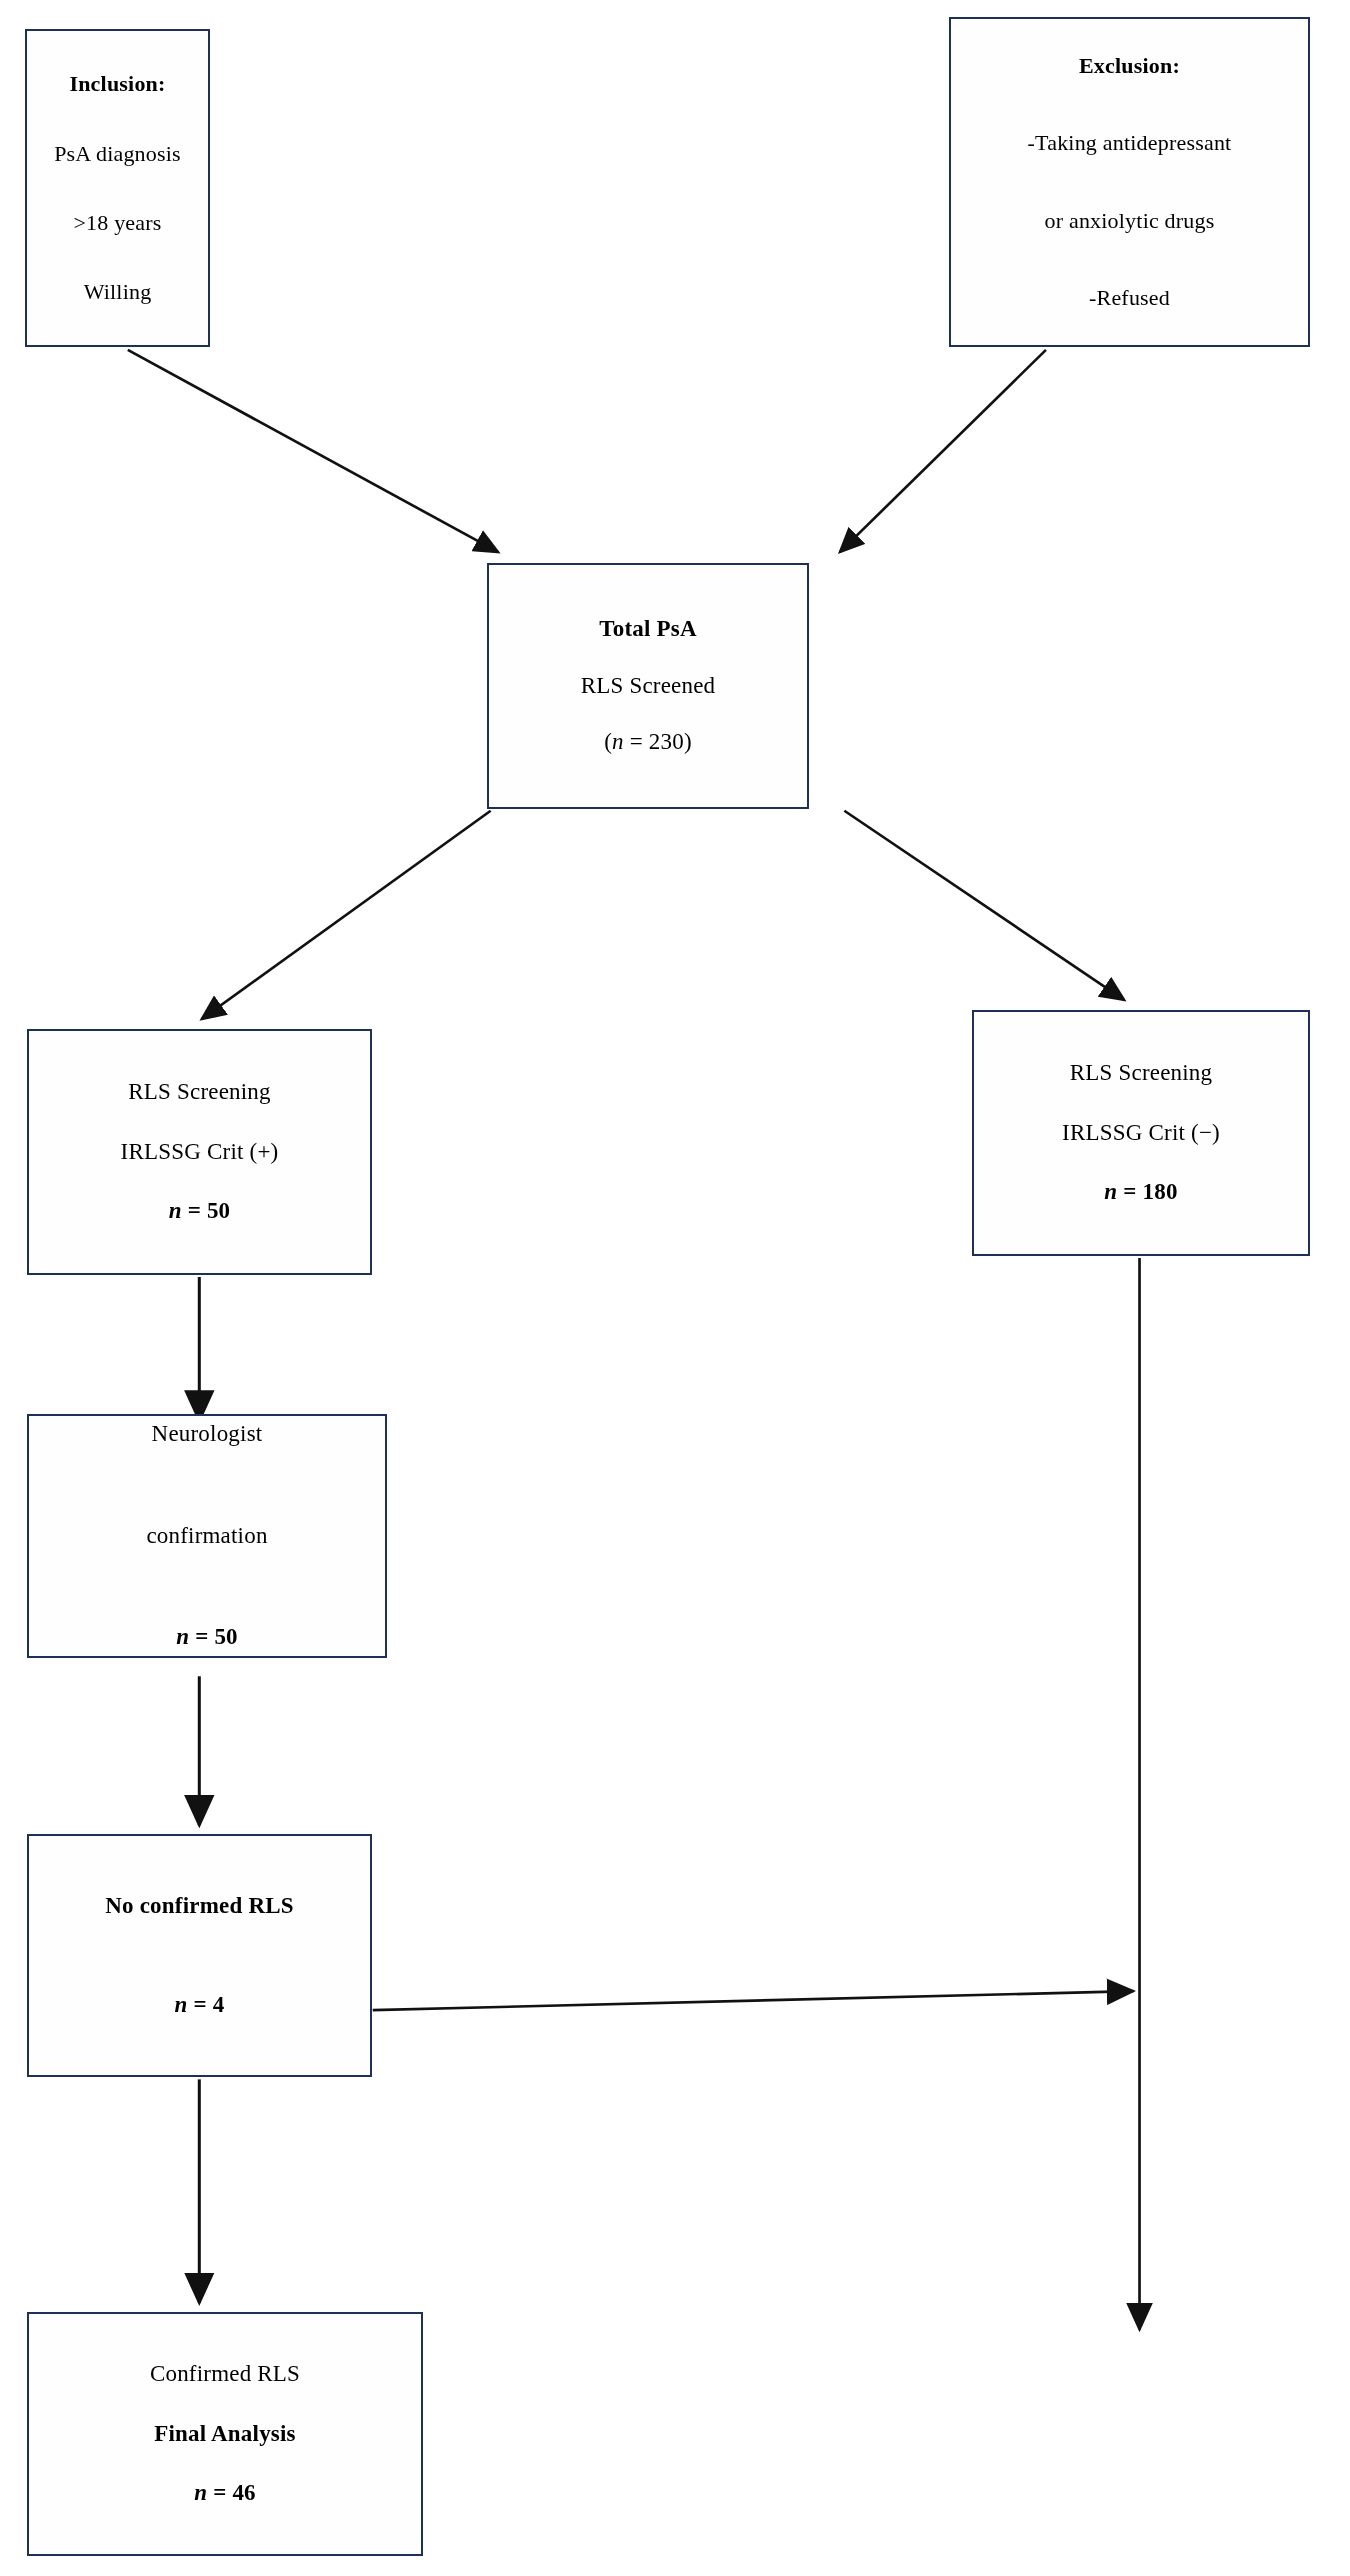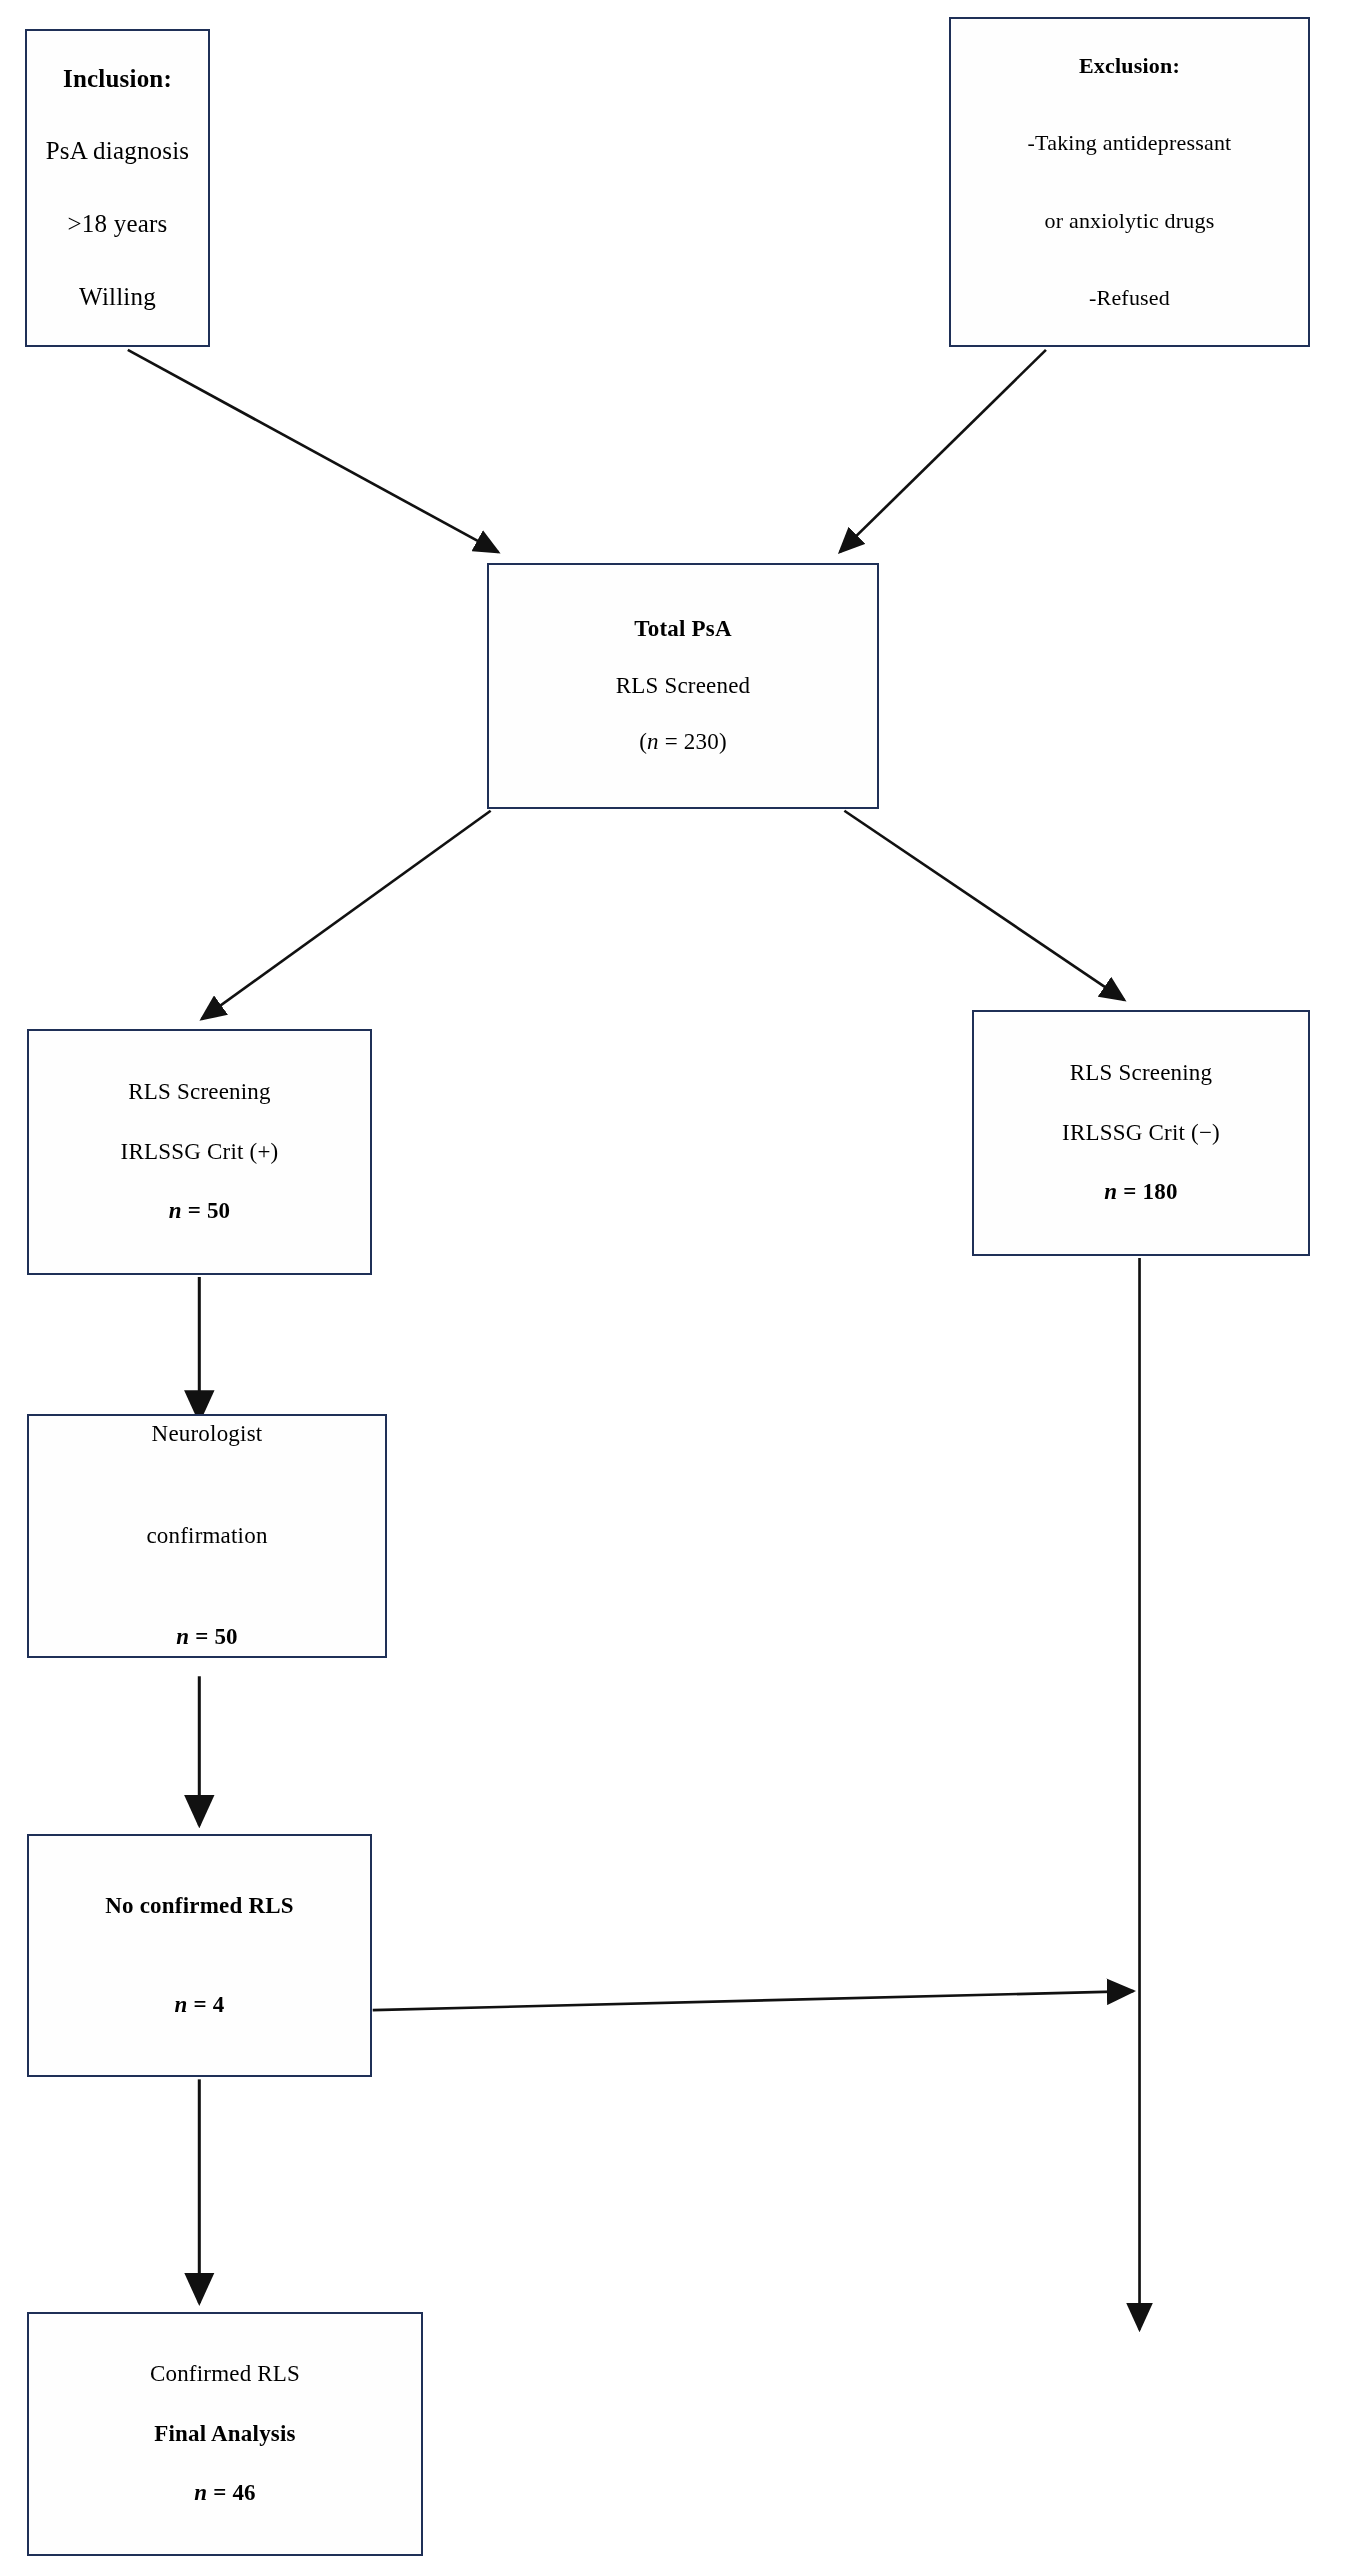--- a/index.html
+++ b/index.html
@@ -56,32 +56,32 @@
   }
   .node-box .line.bold {
     font-weight: bold;
   }
   .node-box .line .italic-n {
     font-style: italic;
   }
   
   #node-inclusion   { left: 25px;   top: 29px;   width: 185px;  height: 318px; }
   #node-exclusion   { left: 949px; top: 16.7px;   width: 361px;  height: 330px; align-items: flex-end; }
-  #node-total-psa   { left: 487px;  top: 563px;  width: 392px;  height: 246px; }
+  #node-total-psa   { left: 487px;  top: 563px;  width: 322px;  height: 246px; }
   #node-rls-pos     { left: 27px;   top: 1029px; width: 345px;  height: 246px; }
   #node-rls-neg     { left: 972px; top: 1010px; width: 338px;  height: 246px; }
   #node-neurologist { left: 27px;   top: 1414px; width: 360px;  height: 244px; gap: 42px; }
   #node-no-rls      { left: 27px;   top: 1834px; width: 345px;  height: 243px; gap: 39px; }
   #node-confirmed   { left: 27px;   top: 2312px; width: 396px;  height: 244px; }
   #node-control     { left: 972px; top: 2339px; width: 338px;  height: 232px; }
 
   
   #node-inclusion .line + .line { margin-top: 44px; }
   #node-exclusion .line + .line { margin-top: 52px; }
-  #node-inclusion .line { font-size: 25px; text-align: center; }
+  #node-inclusion .line { font-size: 22px; text-align: center; }
   #node-exclusion .line { font-size: 22px; }
   #node-total-psa .line + .line { margin-top: 30px; }
 </style>
 </head>
 <body>
 
 <div id="flow-root">
 
   <svg class="flow-svg" viewBox="0 0 1776 3387" preserveAspectRatio="none">
     <defs>

